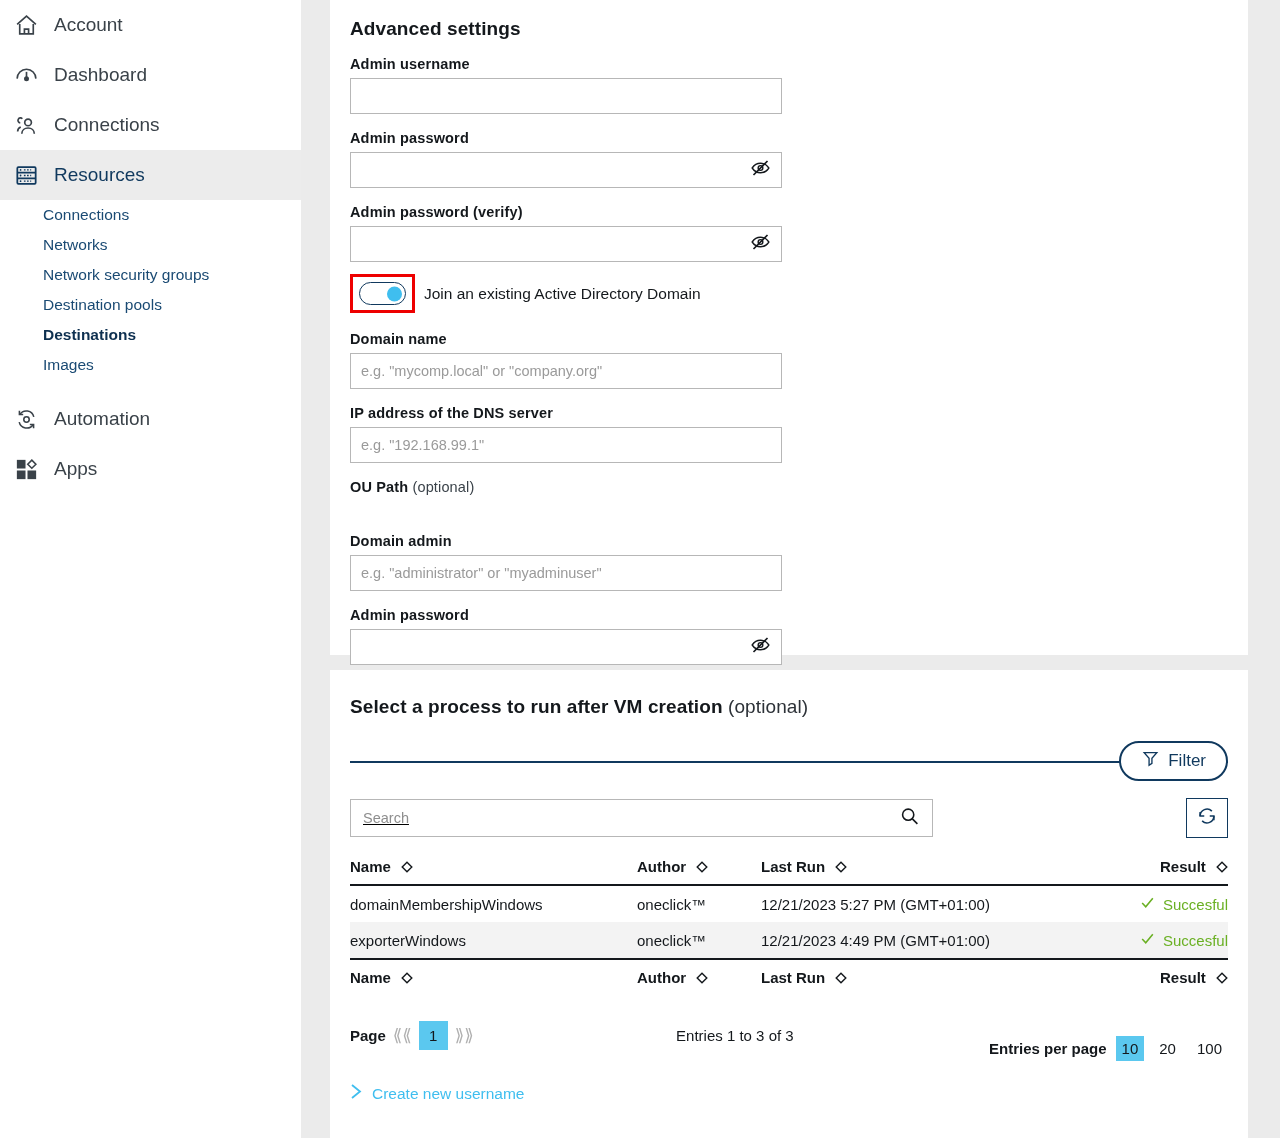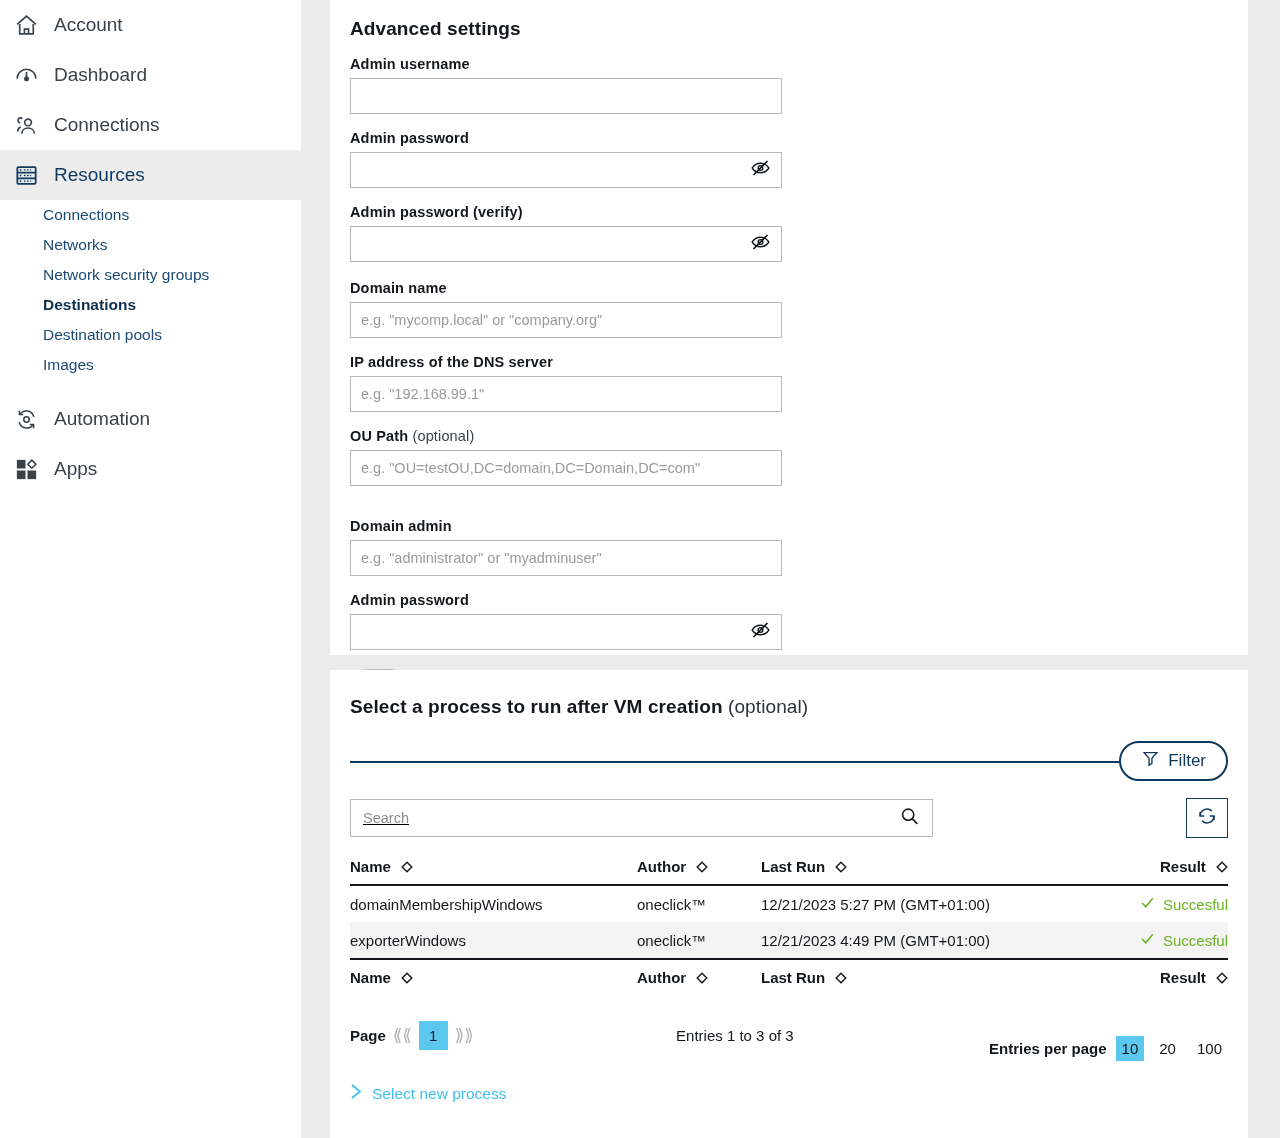--- a/index.html
+++ b/index.html
@@ -205,25 +205,25 @@
 
     <div class="sub-item">
       <span>Connections</span>
     </div>
     <div class="sub-item">
       <span>Networks</span>
     </div>
     <div class="sub-item">
       <span>Network security groups</span>
     </div>
+    <div class="sub-item">
+      <span>Destination pools</span>
+    </div>
     <div class="sub-item current">
       <span>Destinations</span>
-    </div>
-    <div class="sub-item">
-      <span>Destination pools</span>
     </div>
     <div class="sub-item">
       <span>Images</span>
     </div>
 
     <div class="nav-item" style="margin-top:14px">
       <span class="nav-icon">
         <svg width="25" height="25" viewBox="0 0 24 24" fill="none" stroke="#3a4249" stroke-width="1.5">
           <path d="M19 9.5A7.4 7.4 0 0 0 5.6 7.2"></path>
             <path d="M5 14.5A7.4 7.4 0 0 0 18.4 16.8"></path>
@@ -284,20 +284,28 @@
               <svg width="21" height="21" viewBox="0 0 24 24" fill="none" stroke="#14181c" stroke-width="1.6">
                 <path d="M2.5 12S6 6.6 12 6.6 21.5 12 21.5 12 18 17.4 12 17.4 2.5 12 2.5 12z"></path>
                 <circle cx="12" cy="12" r="2.7"></circle>
                   <path d="M4 20 20 4" stroke-width="1.9"></path>
               </svg>
             </span>
           </div>
         </div>
       </div>
 
+      <div class="toggle-row" style="margin-top:12px">
+        <span class="toggle-wrap hl">
+          <span class="toggle on">
+              <span class="knob"></span>
+            </span>
+        </span>
+        <span class="toggle-label">Join an existing Active Directory Domain</span>
+      </div>
 
       <div class="form-grid" style="margin-top:2px">
 
         <div class="fld col-l">
           <div class="fld-label">Domain name</div>
           <div class="inp">
             <span class="ph">e.g. "mycomp.local" or "company.org"</span>
           </div>
         </div>
 
@@ -305,23 +313,20 @@
           <div class="fld-label">IP address of the DNS server</div>
           <div class="inp">
             <span class="ph">e.g. "192.168.99.1"</span>
           </div>
         </div>
 
         <div class="fld col-l">
           <div class="fld-label">
             <span>OU Path</span>
             <span class="opt">(optional)</span>
-          </div>
-          <div class="inp">
-            <span class="ph">e.g. "OU=testOU,DC=domain,DC=Domain,DC=com"</span>
           </div>
         </div>
 
         <div class="fld col-r"></div>
 
         <div class="fld col-l">
           <div class="fld-label">Domain admin</div>
           <div class="inp">
             <span class="ph">e.g. "administrator" or "myadminuser"</span>
           </div>
@@ -521,18 +526,18 @@
           <span class="per-opt">100</span>
         </span>
       </div>
 
       <div class="create-link">
         <span>
           <svg width="13" height="17" viewBox="0 0 13 17" fill="none" stroke="#3fbeef" stroke-width="1.8">
               <path d="M2 2 10 8.5 2 15"></path>
             </svg>
         </span>
-        <span>Select new process</span>
+        <span>Create new username</span>
       </div>
     </section>
 
   </main>
 </div>
 
 </body></html>

